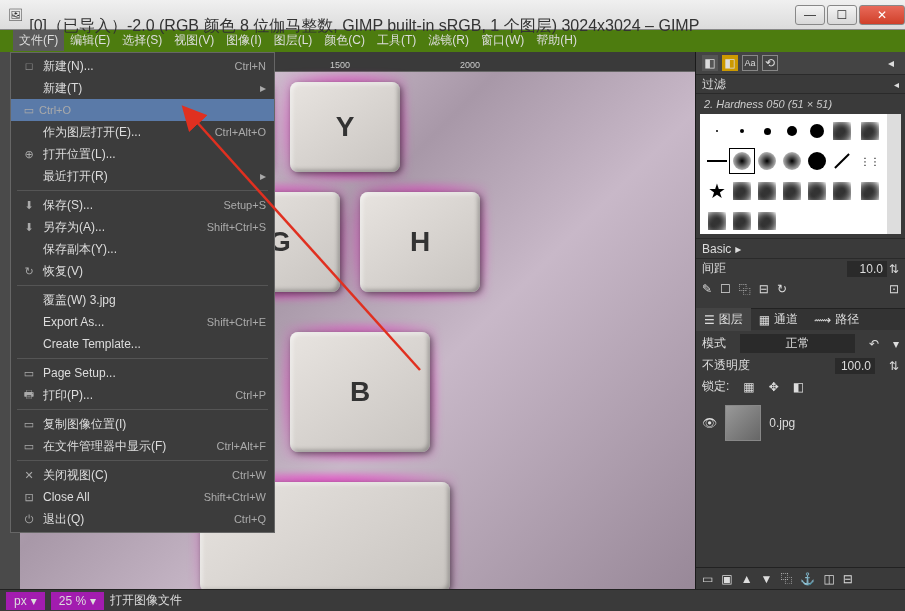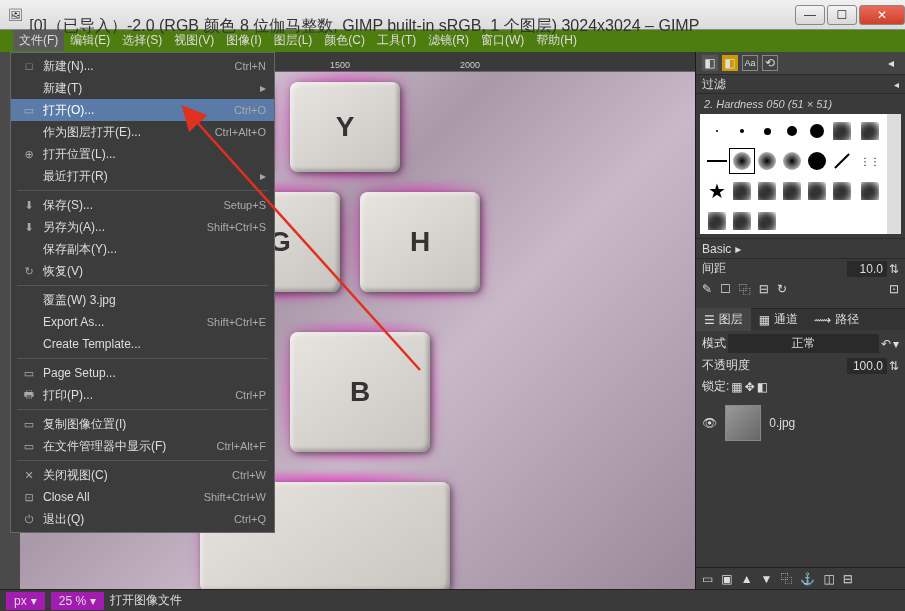--- a/index.html
+++ b/index.html
@@ -33,21 +33,21 @@
 .brush-grid { background: #fff; margin: 0 4px 4px 4px; height: 120px; position: relative; overflow: hidden; }
 .brush-cell { position: absolute; display: flex; align-items: center; justify-content: center; }
 .brush-scroll { position: absolute; right: 0; top: 0; bottom: 0; width: 14px; background: #ddd; }
 .panel-row { height: 20px; display: flex; align-items: center; padding: 0 6px; background: #3a3a3a; border-top: 1px solid #2a2a2a; }
 .panel-row .val { margin-left: auto; background: #2a2a2a; padding: 1px 4px; min-width: 40px; text-align: right; }
 .panel-tools { height: 22px; display: flex; align-items: center; gap: 8px; padding: 0 6px; background: #3a3a3a; margin-bottom: 8px; }
 .tab-row { height: 22px; display: flex; align-items: center; background: #333; border-top: 1px solid #222; }
 .tab { padding: 3px 8px; display: flex; align-items: center; gap: 4px; }
 .tab.active { background: #444; }
 .layer-controls { padding: 4px 6px; display: flex; flex-direction: column; gap: 4px; }
-.layer-row { display: flex; align-items: center; gap: 2px; }
+.layer-row { display: flex; align-items: center; gap: 14px; }
 .layer-row .combo { background: #2a2a2a; padding: 1px 4px; flex: 1; text-align: center; }
 .layer-row .num { background: #2a2a2a; padding: 1px 4px; min-width: 40px; text-align: right; }
 .layer-item { display: flex; align-items: center; gap: 8px; padding: 6px; }
 .layer-thumb { width: 36px; height: 36px; background: linear-gradient(135deg,#999,#666); border: 1px solid #888; }
 .layer-bottom { height: 22px; display: flex; align-items: center; gap: 8px; padding: 0 6px; border-top: 1px solid #222; margin-top: auto; }
 
 .statusbar { position: absolute; bottom: 0; left: 0; right: 0; height: 22px; background: #3a3a3a; display: flex; align-items: center; padding: 0 6px; gap: 6px; border-top: 1px solid #222; }
 .status-box { background: #a21caf; padding: 2px 8px; display: flex; align-items: center; gap: 4px; }
 
 .dropdown { position: absolute; top: 52px; left: 10px; width: 265px; background: #3c3c3c; border: 1px solid #666; z-index: 100; padding: 2px 0; }
@@ -295,21 +295,20 @@
       <span class="dd-label">新建(N)...</span>
       <span class="dd-accel">Ctrl+N</span>
     </div>
     <div class="dd-item">
       <span class="dd-icon"></span>
       <span class="dd-label">新建(T)</span>
       <span class="dd-sub">▸</span>
     </div>
     <div class="dd-item highlight">
       <span class="dd-icon">▭</span>
-      <span class="dd-label">打开(O)...</span>
       <span class="dd-accel">Ctrl+O</span>
     </div>
     <div class="dd-item">
       <span class="dd-icon"></span>
       <span class="dd-label">作为图层打开(E)...</span>
       <span class="dd-accel">Ctrl+Alt+O</span>
     </div>
     <div class="dd-item">
       <span class="dd-icon">⊕</span>
       <span class="dd-label">打开位置(L)...</span>

